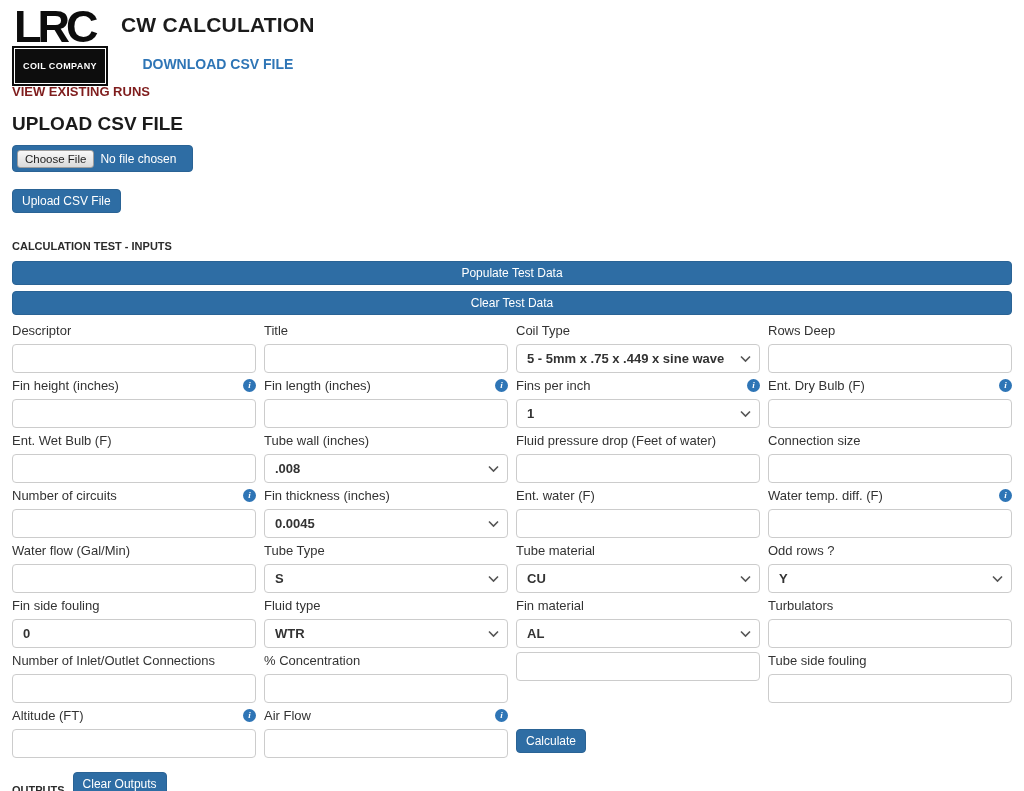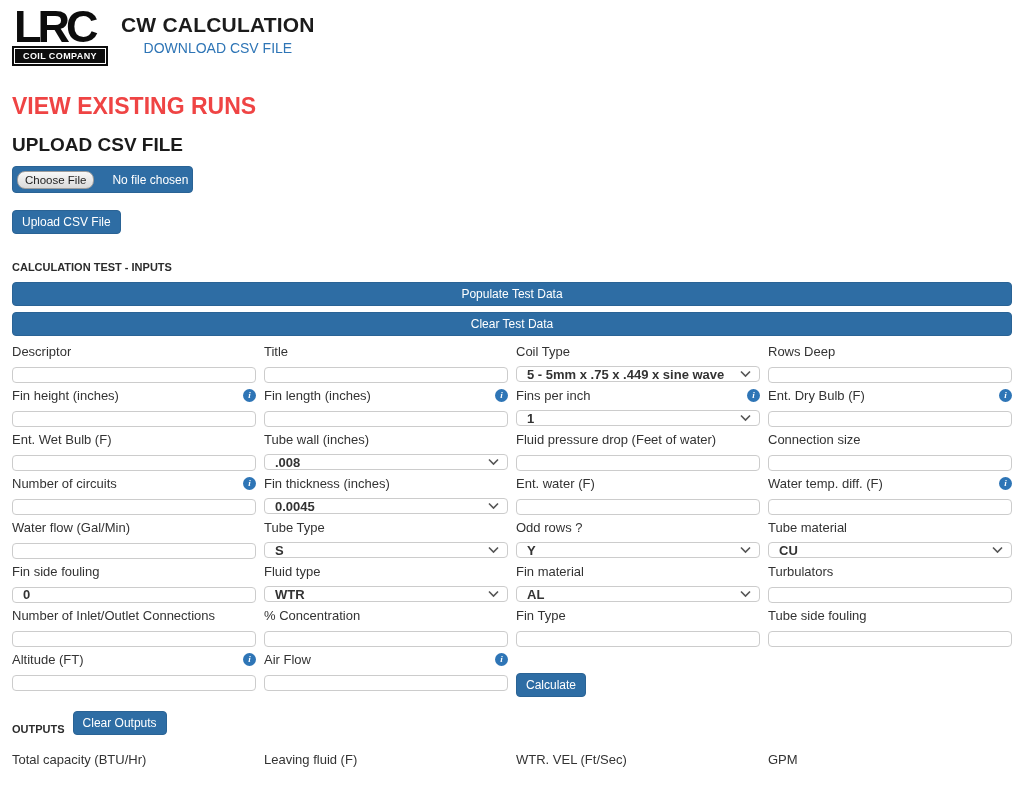--- a/index.html
+++ b/index.html
@@ -15,47 +15,47 @@
   
   .header { display: flex; align-items: flex-start; gap: 14px; }
   .logo { width: 95px; flex: 0 0 auto; }
   .logo-text {
     font-weight: bold; font-size: 45px; line-height: 38px;
     letter-spacing: -4px; color: #0d0d0d; padding-left: 2px;
   }
   .logo-sub {
     margin-top: 2px; background: #0d0d0d; color: #fff;
     font-size: 9px; font-weight: bold; text-align: center;
-    padding: 2px 1px; letter-spacing: 0.4px;
+    padding: 12px 1px; letter-spacing: 0.4px;
     border: 1px solid #fff; outline: 2px solid #0d0d0d;
     width: 92px; margin-left: 2px;
   }
   .title-block { padding-top: 5px; }
   .page-title { margin: 0; font-size: 21px; font-weight: 800; color: #1b1b1b; letter-spacing: 0.2px; }
   .download-link {
     display: block; text-align: center; color: #2e75b6;
-    font-weight: normal; font-size: 14px; margin-top: 3px;
+    font-weight: bold; font-size: 14px; margin-top: 19px;
     text-decoration: none; cursor: pointer;
   }
 
-  .view-runs { color: #ef4444; font-size: 23px; font-weight: bold; margin-top: 29px; cursor: pointer; }
+  .view-runs { color: #7f1d1d; font-size: 13px; font-weight: bold; cursor: pointer; }
   .upload-heading { color: #1b1b1b; font-size: 19px; font-weight: bold; margin-top: 14px; }
 
   .file-box {
     margin-top: 10px; width: 181px; height: 27px;
     background: #2e6da4; border: 1px solid #2a6395; border-radius: 4px;
     display: flex; align-items: center; padding: 0 4px; cursor: pointer;
   }
   .choose-btn {
     background: linear-gradient(#f8f8f8, #dadada);
-    border: 1px solid #9e9e9e; border-radius: 8px;
+    border: 1px solid #9e9e9e; border-radius: 3px;
     font-size: 11.5px; padding: 2px 7px; color: #1c1c1c;
     font-family: inherit; cursor: pointer; white-space: nowrap;
   }
-  .no-file { color: #fff; font-size: 12px; margin-left: 18px; white-space: nowrap; }
+  .no-file { color: #fff; font-size: 12px; margin-left: 6px; white-space: nowrap; }
 
   .btn {
     background: #2e6da4; color: #fff; border: 1px solid #2a6395;
     border-radius: 4px; font-size: 12px; padding: 4px 9px;
     font-family: inherit; cursor: pointer; white-space: nowrap;
   }
   .upload-btn { margin-top: 17px; }
 
   .section-label { font-size: 11px; font-weight: bold; color: #2b2b2b; margin-top: 27px; }
   .btn-row { margin-top: 9px; display: flex; gap: 6px; flex-direction: column; }
@@ -65,21 +65,21 @@
   .label-row { display: flex; justify-content: space-between; align-items: center; height: 16px; margin-bottom: 6px; }
   .field-label { font-size: 13px; color: #333; white-space: nowrap; overflow: hidden; }
   .info-icon {
     width: 13px; height: 13px; border-radius: 50%; flex: 0 0 auto;
     background: #2e75b6; color: #fff; font-size: 9px; font-weight: bold;
     font-style: italic; font-family: "Liberation Serif", serif;
     display: flex; align-items: center; justify-content: center; line-height: 1;
     cursor: pointer;
   }
   .field-input, .field-select {
-    width: 100%; height: 16px; border: 1px solid #ccc; border-radius: 4px;
+    width: 100%; height: 29px; border: 1px solid #ccc; border-radius: 4px;
     font-size: 13px; font-weight: bold; color: #333; padding: 0 10px;
     background: #fff; font-family: inherit;
   }
   .select-wrap { position: relative; }
   .field-select { appearance: none; -webkit-appearance: none; cursor: pointer; }
   .chevron { position: absolute; right: 9px; top: 50%; transform: translateY(-50%); pointer-events: none; display: flex; }
 
   .outputs-header { display: flex; align-items: flex-end; gap: 8px; margin-top: 10px; }
   .outputs-grid { margin-top: 16px; }
 </style>
@@ -208,33 +208,33 @@
           <span class="field-label">Tube Type</span>
         </div>
         <div class="select-wrap"><select class="field-select"><option>S</option></select><span class="chevron">
             <svg width="11" height="7" viewBox="0 0 11 7">
               <polyline points="1,1 5.5,5.5 10,1" fill="none" stroke="#555" stroke-width="1.6"></polyline>
             </svg>
           </span></div>
       </div>
       <div class="cell">
         <div class="label-row">
+          <span class="field-label">Tube material</span>
+        </div>
+        <div class="select-wrap"><select class="field-select"><option>CU</option></select><span class="chevron">
+            <svg width="11" height="7" viewBox="0 0 11 7">
+              <polyline points="1,1 5.5,5.5 10,1" fill="none" stroke="#555" stroke-width="1.6"></polyline>
+            </svg>
+          </span></div>
+      </div>
+      <div class="cell">
+        <div class="label-row">
           <span class="field-label">Odd rows ?</span>
         </div>
         <div class="select-wrap"><select class="field-select"><option>Y</option></select><span class="chevron">
-            <svg width="11" height="7" viewBox="0 0 11 7">
-              <polyline points="1,1 5.5,5.5 10,1" fill="none" stroke="#555" stroke-width="1.6"></polyline>
-            </svg>
-          </span></div>
-      </div>
-      <div class="cell">
-        <div class="label-row">
-          <span class="field-label">Tube material</span>
-        </div>
-        <div class="select-wrap"><select class="field-select"><option>CU</option></select><span class="chevron">
             <svg width="11" height="7" viewBox="0 0 11 7">
               <polyline points="1,1 5.5,5.5 10,1" fill="none" stroke="#555" stroke-width="1.6"></polyline>
             </svg>
           </span></div>
       </div>
       <div class="cell"><div class="label-row">
           <span class="field-label">Fin side fouling</span>
         </div><input class="field-input" value="0" style=""></div>
       <div class="cell">
         <div class="label-row">
@@ -258,23 +258,21 @@
       </div>
       <div class="cell"><div class="label-row">
           <span class="field-label">Turbulators</span>
         </div><input class="field-input" value="" style=""></div>
       <div class="cell"><div class="label-row">
           <span class="field-label">Number of Inlet/Outlet Connections</span>
         </div><input class="field-input" value="" style=""></div>
       <div class="cell"><div class="label-row">
           <span class="field-label">% Concentration</span>
         </div><input class="field-input" value="" style=""></div>
-      <div class="cell"><div class="label-row">
-          <span class="field-label">Fin Type</span>
-        </div><input class="field-input" value="" style=""></div>
+      <div class="cell"><input class="field-input" value="" style=""></div>
       <div class="cell"><div class="label-row">
           <span class="field-label">Tube side fouling</span>
         </div><input class="field-input" value="" style=""></div>
       <div class="cell"><div class="label-row">
           <span class="field-label">Altitude (FT)</span>
           <span class="info-icon">i</span>
         </div><input class="field-input" value="" style=""></div>
       <div class="cell"><div class="label-row">
           <span class="field-label">Air Flow</span>
           <span class="info-icon">i</span>

